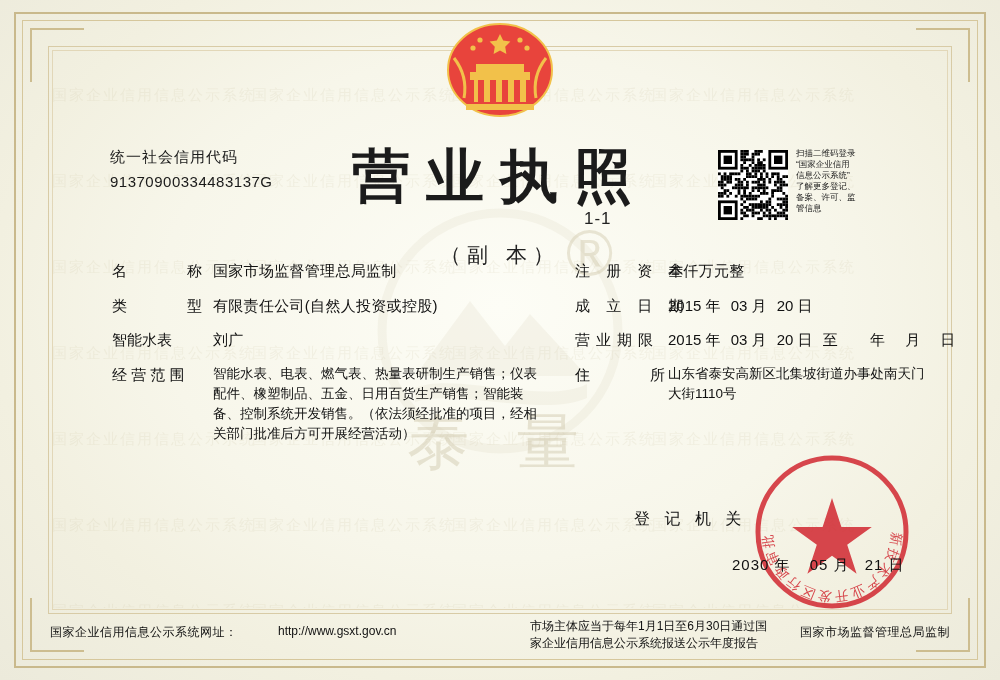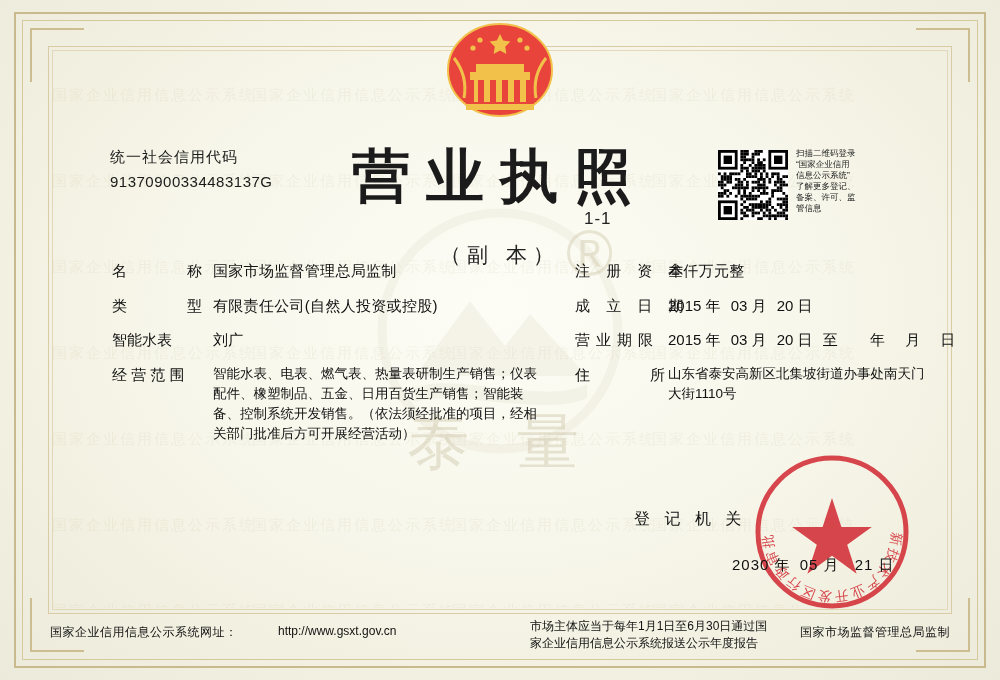--- a/index.html
+++ b/index.html
@@ -530,21 +530,21 @@
     <circle cx="80" cy="80" r="74" fill="none" stroke="#d0202a" stroke-width="5"></circle>
     <text font-size="13.5" fill="#d0202a" letter-spacing="2.2" font-family="'DejaVu Sans',sans-serif">
       <textPath href="#sealArc" startOffset="50%" text-anchor="middle">泰安高新技术产业开发区行政审批服务局</textPath>
     </text>
     <path d="M80 46 l9.4 28.9 30.4 0 -24.6 17.9 9.4 28.9 -24.6 -17.9 -24.6 17.9 9.4 -28.9 -24.6 -17.9 30.4 0 z" fill="#d0202a"></path>
   </svg>
 
   <div class="issue-date">
     <span>2030</span>
     <span>年</span>
-    <span style="margin-left:4px;">05</span>
+    <span style="margin-left:14px;">05</span>
     <span>月</span>
     <span style="margin-left:10px;">21</span>
     <span>日</span>
   </div>
 
   <div class="footer">
     <div class="f-left">国家企业信用信息公示系统网址：</div>
     <div class="f-url">http://www.gsxt.gov.cn</div>
     <div class="f-center">市场主体应当于每年1月1日至6月30日通过国家企业信用信息公示系统报送公示年度报告</div>
     <div class="f-right">国家市场监督管理总局监制</div>

